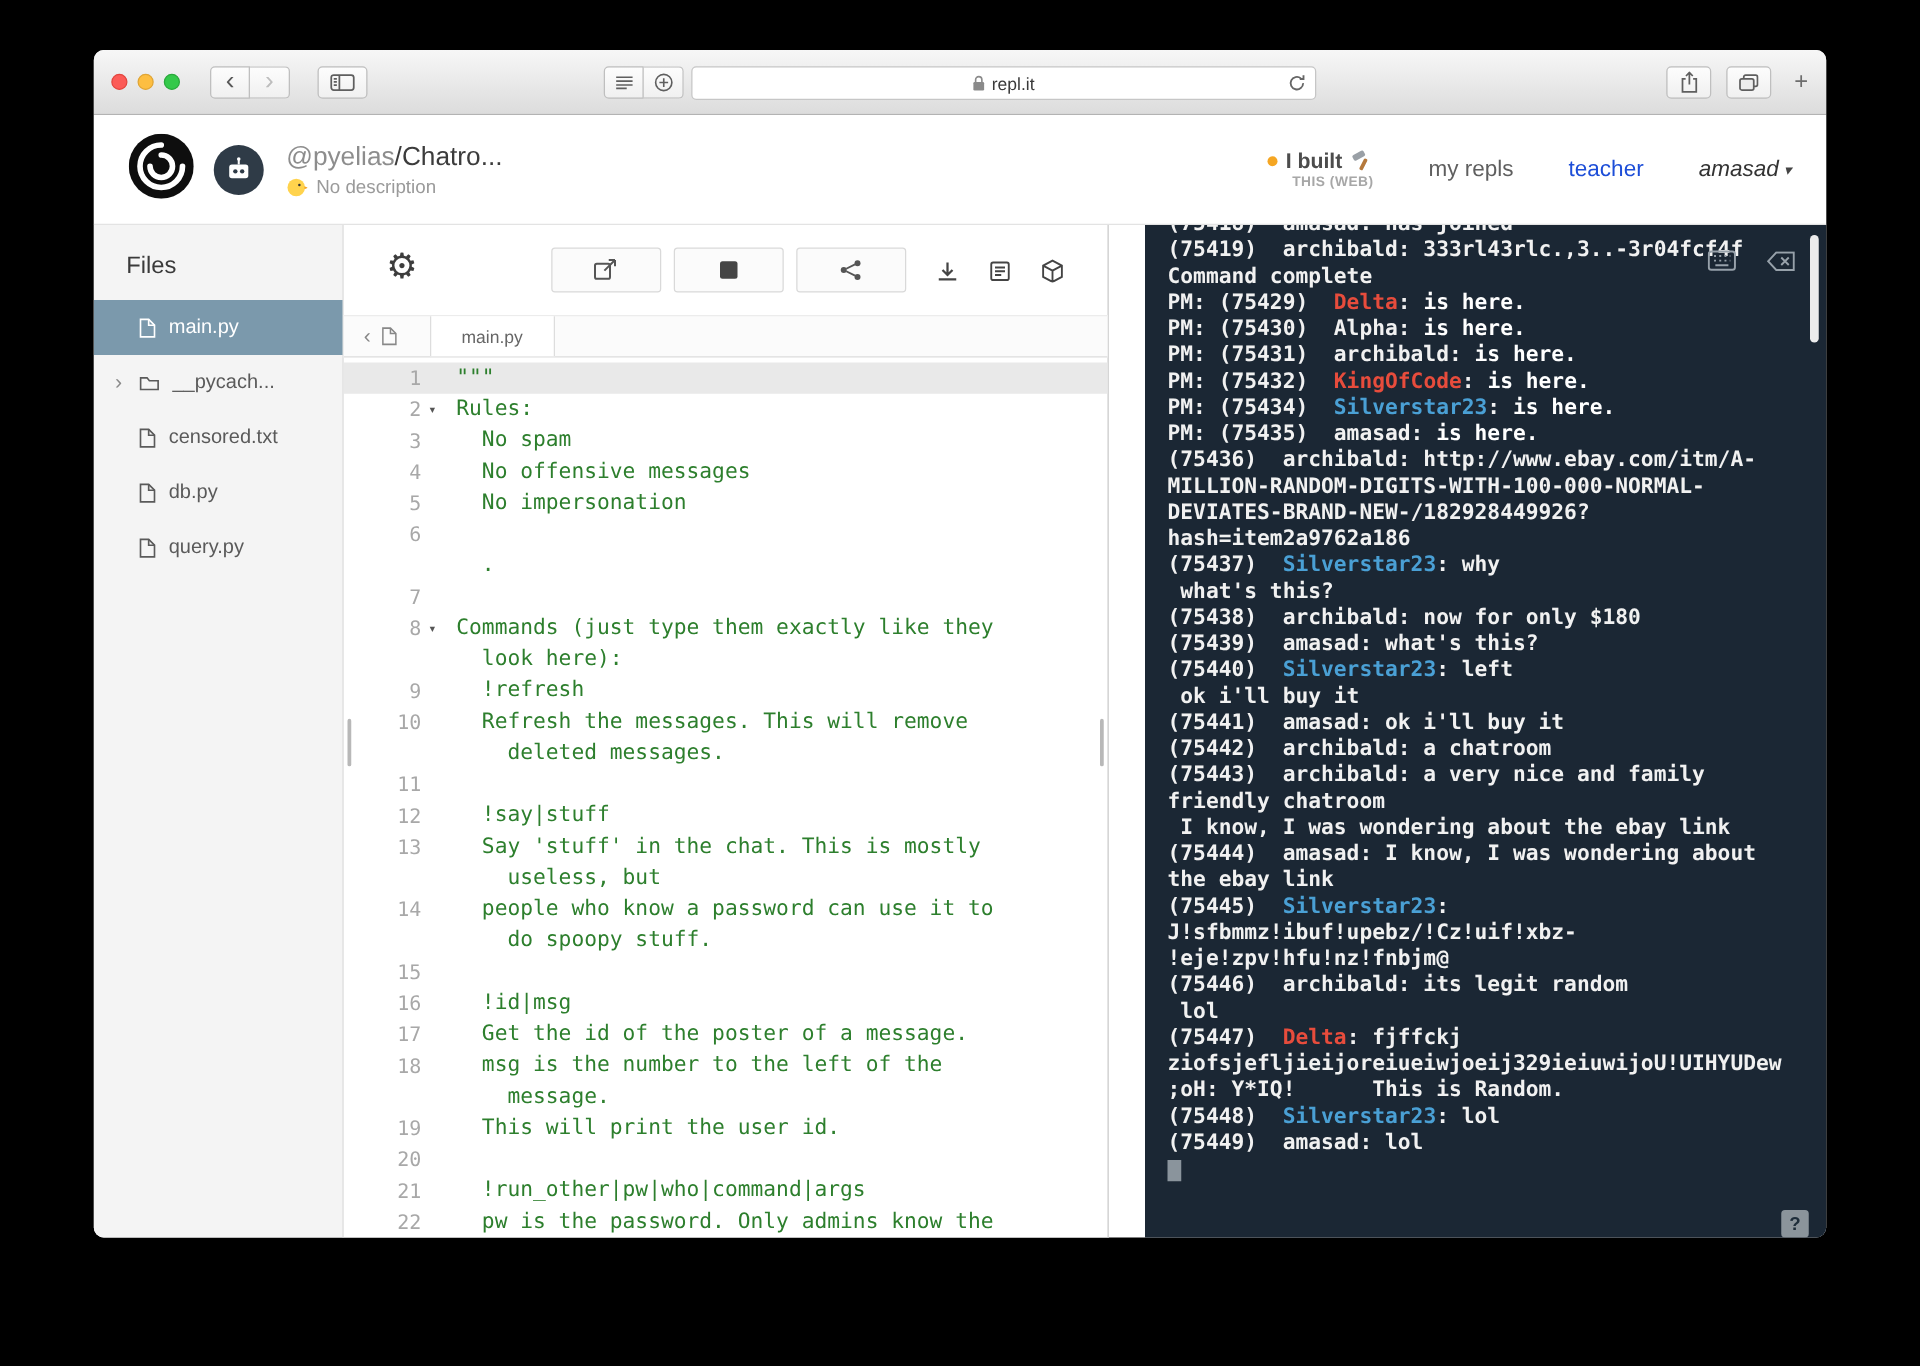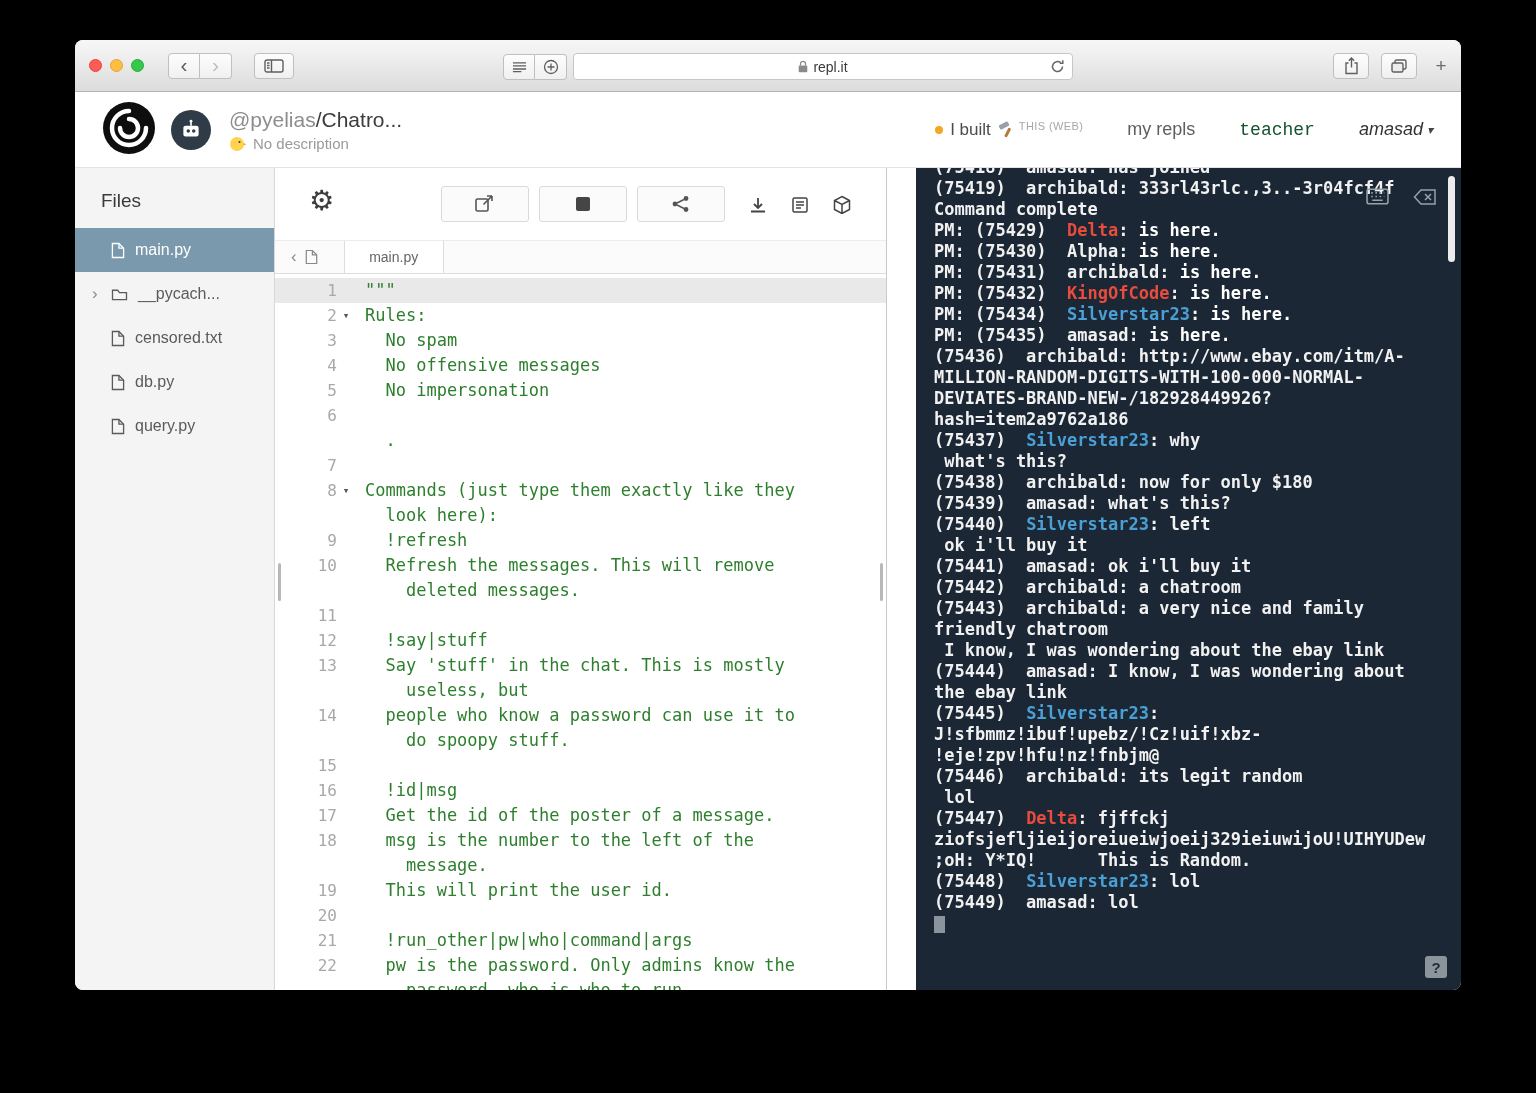--- a/index.html
+++ b/index.html
@@ -12,47 +12,47 @@
   .light { width:13px; height:13px; border-radius:50%; }
   .light.red{background:#fc5b57;border:1px solid #e2463f;}
   .light.yellow{background:#fdbe41;border:1px solid #e0a535;}
   .light.green{background:#34c94a;border:1px solid #2aa93c;}
   .nav-group{display:flex; margin-right:22px;}
   .nav-btn{width:32px;height:26px;background:linear-gradient(#fdfdfd,#f0f0f0);border:1px solid #bfbfbf;display:flex;align-items:center;justify-content:center;font-size:21px;color:#585858;line-height:1;padding-bottom:3px;}
   .nav-btn.back{border-radius:4px 0 0 4px;}
   .nav-btn.fwd{border-radius:0 4px 4px 0;border-left:none;color:#bdbdbd;}
   .chrome-btn{height:26px;background:linear-gradient(#fdfdfd,#f0f0f0);border:1px solid #bfbfbf;border-radius:4px;display:flex;align-items:center;justify-content:center;}
   .sidebar-btn{width:40px;}
-  .center-group{position:absolute;left:428px;top:13px;display:flex;align-items:center;}
+  .center-group{position:absolute;left:408px;top:13px;display:flex;}
   .mini-seg{display:flex;margin-right:6px;}
   .mini-btn{width:32px;height:26px;background:linear-gradient(#fdfdfd,#f0f0f0);border:1px solid #bfbfbf;display:flex;align-items:center;justify-content:center;}
   .mini-btn:first-child{border-radius:4px 0 0 4px;}
   .mini-btn:last-child{border-radius:0 4px 4px 0;border-left:none;}
   .url-field{width:500px;height:27px;background:#fff;border:1px solid #c6c6c6;border-radius:4px;display:flex;align-items:center;justify-content:center;position:relative;font-size:14px;color:#3a3a3a;gap:5px;}
   .reload-btn{position:absolute;right:7px;top:5px;}
   .right-group{position:absolute;right:8px;top:13px;display:flex;gap:12px;align-items:center;}
   .share-btn,.tabs-btn{width:36px;}
   .newtab-btn{width:24px;height:26px;display:flex;align-items:center;justify-content:center;font-size:19px;color:#6d6d6d;}
 
   
-  .repl-header{height:76px;background:#fff;display:flex;align-items:center;padding:0 28px;border-bottom:1px solid #e3e3e3;position:relative;text-align:right;}
+  .repl-header{height:88px;background:#fff;display:flex;align-items:center;padding:0 28px;border-bottom:1px solid #e3e3e3;position:relative;text-align:right;}
   .logo{margin-right:16px;flex:none;}
   .avatar{width:40px;height:40px;border-radius:50%;background:#2f3b47;display:flex;align-items:center;justify-content:center;margin-right:18px;flex:none;}
   .title-block{display:flex;flex-direction:column;gap:3px;}
   .title-line{font-size:21px;}
   .t-user{color:#8d8d8d;}
   .t-repl{color:#3c3c3c;}
   .desc-line{display:flex;align-items:center;gap:7px;font-size:15px;color:#9a9a9a;}
   .header-right{margin-left:auto;display:flex;align-items:center;gap:44px;}
-  .built-block{display:flex;flex-direction:row;gap:1px;}
+  .built-block{display:flex;flex-direction:column;gap:1px;font-weight:bold;}
   .built-l1{display:flex;align-items:center;gap:7px;font-size:17px;color:#4c4c4c;}
   .built-dot{width:8px;height:8px;border-radius:50%;background:#f5a623;}
   .built-l2{font-size:11px;letter-spacing:.4px;color:#a7a7a7;margin-left:2px;}
   .nav-link{font-size:18px;color:#5f5f5f;}
-  .nav-link.teacher{color:#14532d;font-family:Liberation Mono, monospace;}
+  .nav-link.teacher{color:#1d4ed8;}
   .user-menu{display:flex;align-items:center;gap:4px;font-size:18px;color:#333;font-style:italic;}
   .user-menu .caret{font-size:12px;color:#444;}
 
   
   .content{display:flex;height:822px;}
 
   .files-panel{width:200px;background:#f4f4f4;border-right:1px solid #d8d8d8;flex:none;}
   .files-title{padding:22px 0 16px 26px;font-size:19px;color:#3a3a3a;}
   .file-item{height:44px;display:flex;align-items:center;padding-left:36px;font-size:16px;color:#5a5a5a;gap:10px;position:relative;}
   .file-item.selected{background:var(--selected-file-bg,#7b99ac);color:#fff;}

